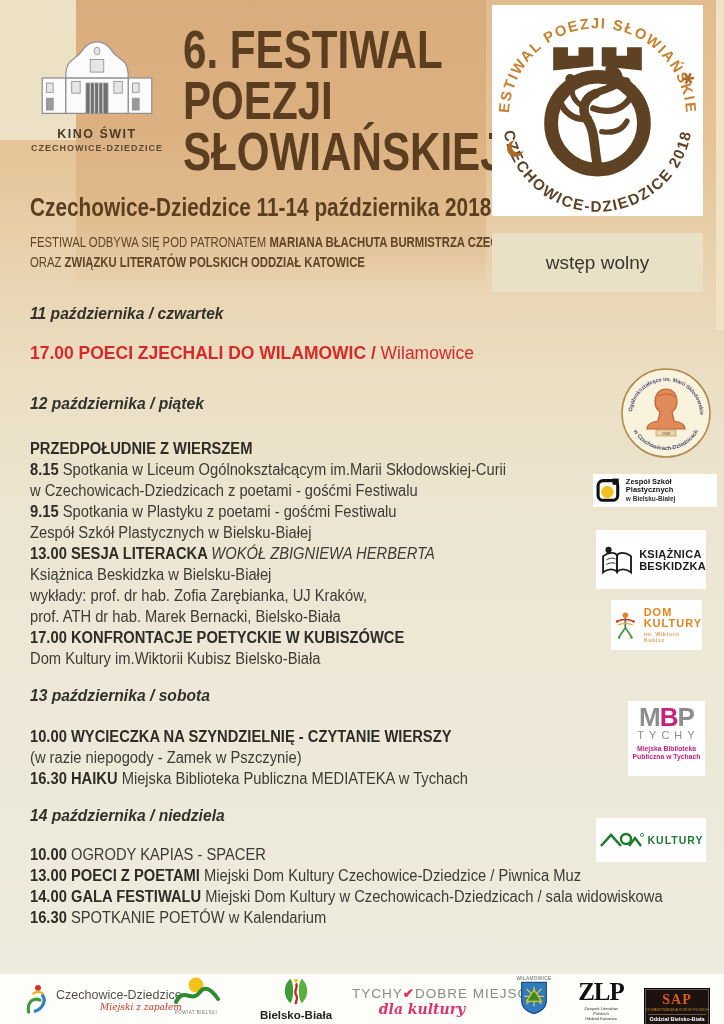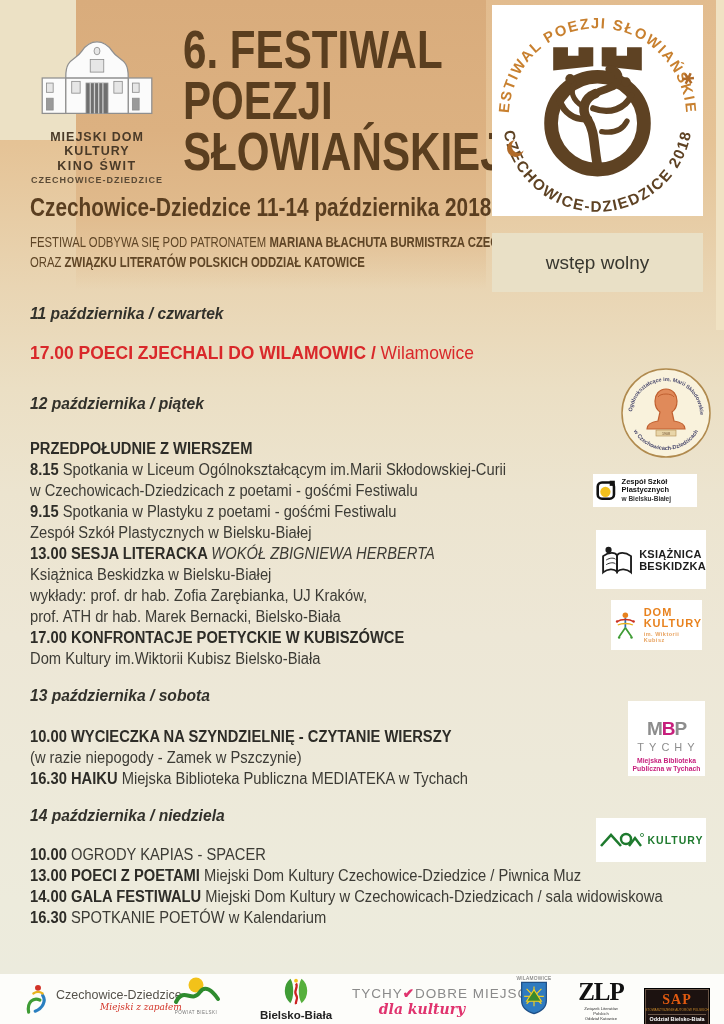--- a/index.html
+++ b/index.html
@@ -45,31 +45,31 @@
   .s-b{color:#2d2c27;font-weight:bold;}
   .s-ni{color:#3c3b35;font-style:italic;}
   .s-date{color:#32312b;font-weight:bold;font-style:italic;font-size:17px;}
   .ln-red{font-size:19px;}
   .s-rb{color:#d9282a;font-weight:bold;}
   .s-rn{color:#d9282a;}
 
   
   .tile{position:absolute;background:#fff;}
   .liceum{position:absolute;left:620px;top:367px;width:92px;height:92px;background:transparent;}
-  .zsp{left:593px;top:474px;width:104px;height:33px;display:flex;align-items:center;gap:5px;padding:0;}
+  .zsp{left:593px;top:474px;width:124px;height:33px;display:flex;align-items:center;gap:5px;padding:0;}
   .zsp-text{line-height:8px;}
   .zsp-l1{font-size:7.5px;font-weight:bold;color:#111;}
   .zsp-l2{font-size:6.5px;font-weight:bold;color:#333;margin-top:1px;}
   .ksiaznica{left:596px;top:530px;width:110px;height:59px;display:flex;align-items:center;gap:5px;}
   .ksi-text{font-weight:bold;color:#1c1c1c;font-size:11px;line-height:12px;letter-spacing:.3px;}
   .dk{left:611px;top:600px;width:91px;height:50px;display:flex;align-items:center;gap:8px;}
   .dk-text{color:#e8821e;font-weight:bold;font-size:11px;line-height:11px;letter-spacing:1px;}
   .dk-sub{font-size:5.5px;color:#e8a25e;font-weight:bold;letter-spacing:.5px;margin-top:2px;}
   .mbp{left:628px;top:701px;width:77px;height:75px;text-align:center;}
-  .mbp-acro{font-weight:900;font-size:19px;line-height:24px;letter-spacing:-1px;margin-top:16px;}
+  .mbp-acro{font-weight:900;font-size:26px;line-height:24px;letter-spacing:-1px;margin-top:4px;}
   .mbp-m,.mbp-p{color:#8d8d8d;} .mbp-b{color:#c71f7c;}
   .mbp-city{color:#8d8d8d;font-size:11px;letter-spacing:5px;margin-left:4px;line-height:12px;}
   .mbp-sub{color:#c71f7c;font-size:6.8px;font-weight:bold;line-height:8px;margin-top:4px;}
   .kapias{left:596px;top:818px;width:110px;height:44px;display:flex;align-items:center;justify-content:center;gap:3px;}
   .kapias-label{color:#1e7a2e;font-weight:bold;font-size:10.5px;letter-spacing:1px;}
 
   
   .footer{position:absolute;left:0;top:974px;width:724px;height:50px;background:#fdfdfa;}
   .ft{position:absolute;}
   .czd{left:24px;top:9px;display:flex;align-items:center;gap:4px;}
@@ -121,21 +121,20 @@
       </g>
       <rect x="57" y="52" width="26" height="36" fill="#6f6f6f" stroke="#8f8f8f"></rect>
       <g stroke="#cfcfcf" stroke-width="1.5">
           <line x1="62" y1="52" x2="62" y2="88"></line>
           <line x1="67" y1="52" x2="67" y2="88"></line>
           <line x1="72" y1="52" x2="72" y2="88"></line>
           <line x1="77" y1="52" x2="77" y2="88"></line>
         </g>
       <line x1="33" y1="46" x2="107" y2="46" stroke="#8f8f8f" stroke-width="1.5"></line>
     </svg>
-    <div class="mdk-l1">MIEJSKI DOM KULTURY</div>
     <div class="mdk-l2">KINO ŚWIT</div>
     <div class="mdk-l3">CZECHOWICE-DZIEDZICE</div>
   </div>
 
   <div class="title">
     <div>6. FESTIWAL</div>
     <div>POEZJI</div>
     <div>SŁOWIAŃSKIEJ</div>
   </div>
 

